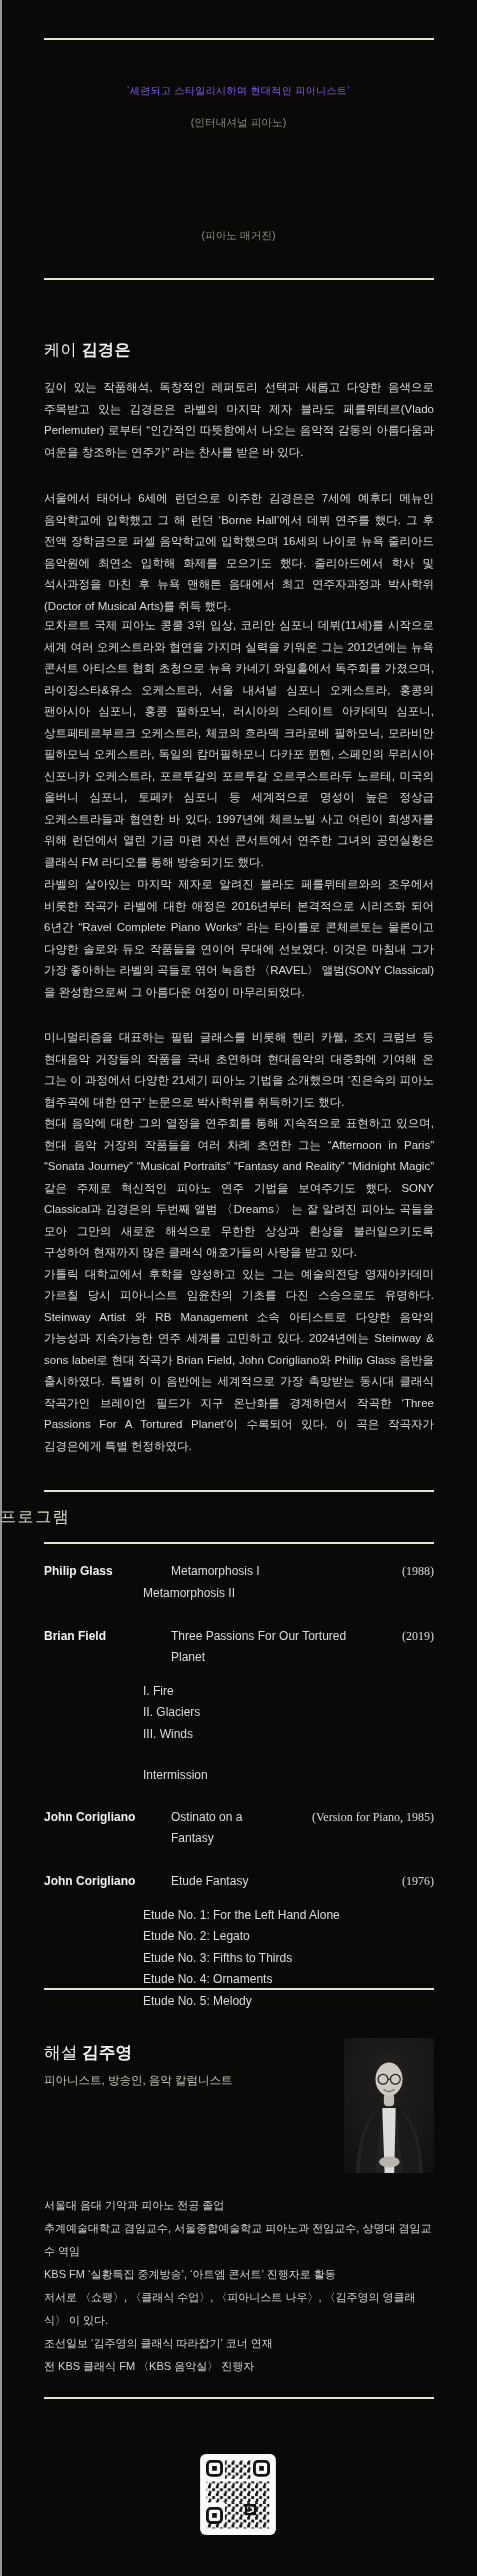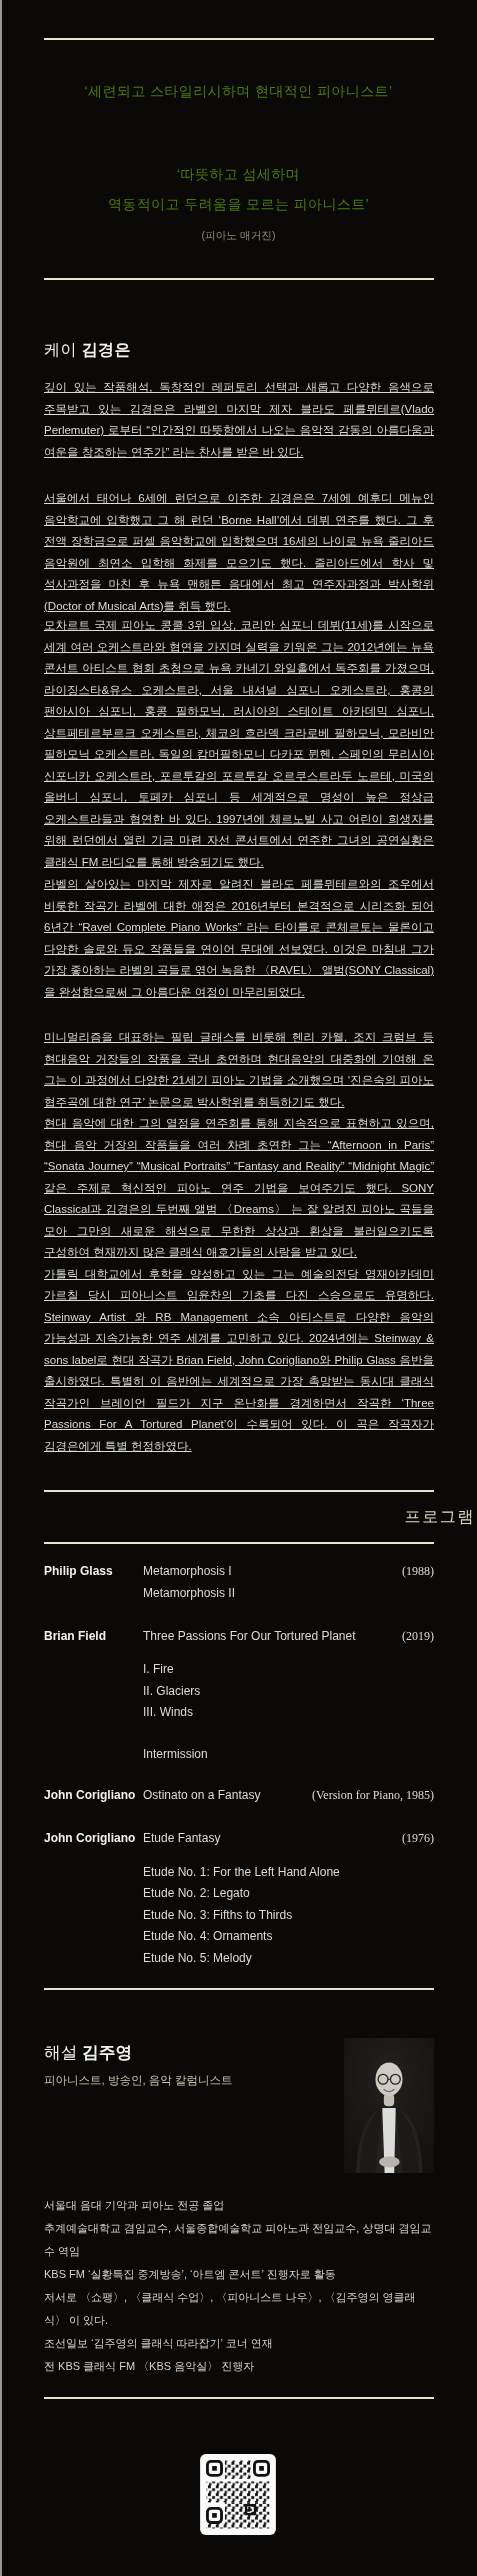--- a/index.html
+++ b/index.html
@@ -3,33 +3,33 @@
 <meta charset="utf-8">
 <style>
   html,body{margin:0;padding:0;background:#000;}
   .page{
     position:relative;width:477px;height:2576px;margin:0 auto;
     background:#0a0908;overflow:hidden;
     font-family:"Liberation Sans","DejaVu Sans",sans-serif;
   }
   .edge-strip{position:absolute;left:0;top:0;width:1.6px;height:100%;background:#c6c6c4;opacity:.75;}
   .rule{position:absolute;left:44px;width:390px;height:1.6px;background:#e7e3cf;}
-  .quote{position:absolute;left:0;width:477px;text-align:center;color:#4d7c0f;font-size:14px;line-height:30px;letter-spacing:0.4px;}
+  .quote{position:absolute;left:0;width:477px;text-align:center;color:#8b5cf6;font-size:10px;line-height:30px;letter-spacing:0.4px;}
   .qsource{position:absolute;left:0;width:477px;text-align:center;color:#8f8b79;font-size:10.7px;}
   .sec-heading{position:absolute;left:44px;width:390px;color:#f1f1ef;font-size:16px;letter-spacing:0.4px;}
   .sec-heading .light{font-weight:400;}
   .sec-heading .bold{font-weight:700;}
   .para{
     position:absolute;left:44px;width:390px;
     color:#dbdbd8;font-size:11.5px;line-height:21.5px;
-    text-align:justify;white-space:pre-line;word-break:keep-all;text-decoration:underline;
+    text-align:justify;white-space:pre-line;word-break:keep-all;
   }
-  .prog-title{position:absolute;left:0;width:475px;text-align:right;color:#ded9c3;font-size:16px;letter-spacing:1.6px;}
+  .prog-title{position:absolute;left:0;width:475px;text-align:left;color:#ded9c3;font-size:16px;letter-spacing:1.6px;}
   .prog-rows{position:absolute;left:44px;top:1561px;width:390px;color:#dcdcd9;font-size:12px;line-height:21.5px;}
-  .prog-row{display:flex;align-items:baseline;}
+  .prog-row{display:flex;align-items:baseline;gap:28px;}
   .prog-composer{flex:0 0 99px;font-weight:700;color:#f1f1ef;}
   .prog-work{flex:1 1 auto;}
   .prog-year{flex:0 0 auto;margin-left:6.4px;text-align:right;font-family:Liberation Serif, serif;}
   .prog-indent{margin-left:99px;}
   .gap-lg{margin-top:21.5px;}
   .gap-md{margin-top:20px;}
   .gap-sm{margin-top:12px;}
   .commentary-heading{position:absolute;left:44px;top:2041px;color:#f1f1ef;font-size:16.7px;}
   .commentary-sub{position:absolute;left:44px;top:2073px;color:#c9c4b1;font-size:11.5px;}
   .portrait{position:absolute;left:344px;top:2038px;width:90px;height:135px;}
@@ -38,25 +38,22 @@
 </style>
 </head>
 <body>
 
 <div class="page">
   <div class="edge-strip"></div>
 
   <div class="rule" style="top:38px"></div>
 
   <div class="quote" style="top:76px">‘세련되고 스타일리시하며 현대적인 피아니스트’</div>
+  <div class="qsource" style="top:116px">(인터내셔널 피아노)</div>
 
-  <div class="quote" style="top:159px">
-    <span>‘따뜻하고 섬세하며</span><br>
-    <span>역동적이고 두려움을 모르는 피아니스트’</span>
-  </div>
   <div class="qsource" style="top:229px">(피아노 매거진)</div>
 
   <div class="rule" style="top:278px"></div>
 
   <div class="sec-heading" style="top:340px">
     <span class="light">케이 </span><span class="bold">김경은</span>
   </div>
 
   <div class="para" style="top:377px">깊이 있는 작품해석, 독창적인 레퍼토리 선택과 새롭고 다양한 음색으로 주목받고 있는 김경은은 라벨의 마지막 제자 블라도 페를뮈테르(Vlado Perlemuter) 로부터 “인간적인 따뜻함에서 나오는 음악적 감동의 아름다움과 여운을 창조하는 연주가” 라는 찬사를 받은 바 있다.</div>
   <div class="para" style="top:488px">서울에서 태어나 6세에 런던으로 이주한 김경은은 7세에 예후디 메뉴인 음악학교에 입학했고 그 해 런던 ‘Borne Hall’에서 데뷔 연주를 했다. 그 후 전액 장학금으로 퍼셀 음악학교에 입학했으며 16세의 나이로 뉴욕 줄리아드 음악원에 최연소 입학해 화제를 모으기도 했다. 줄리아드에서 학사 및 석사과정을 마친 후 뉴욕 맨해튼 음대에서 최고 연주자과정과 박사학위(Doctor of Musical Arts)를 취득 했다.</div>

